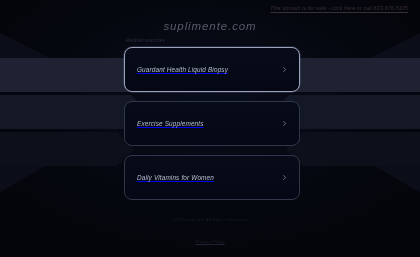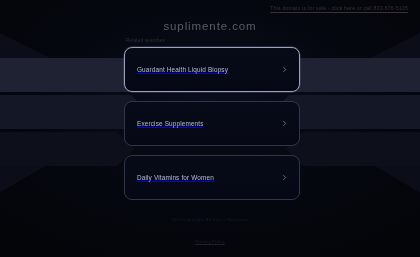--- a/index.html
+++ b/index.html
@@ -8,20 +8,21 @@
     background:#04060d;
     font-family:"Liberation Sans", sans-serif;
     overflow:hidden;
   }
   #page {
     position:relative;
     width:420px; height:257px;
     background:
       radial-gradient(ellipse 300px 180px at 50% 40%, #0a0e1c 0%, #05070f 55%, #030509 100%);
     overflow:hidden;
+    font-style:italic;
   }
 
   
   .deco-layer { position:absolute; inset:0; pointer-events:none; }
   .band {
     position:absolute;
     height:34px;
   }
   .band .seg {
     position:absolute; top:0; height:34px;

